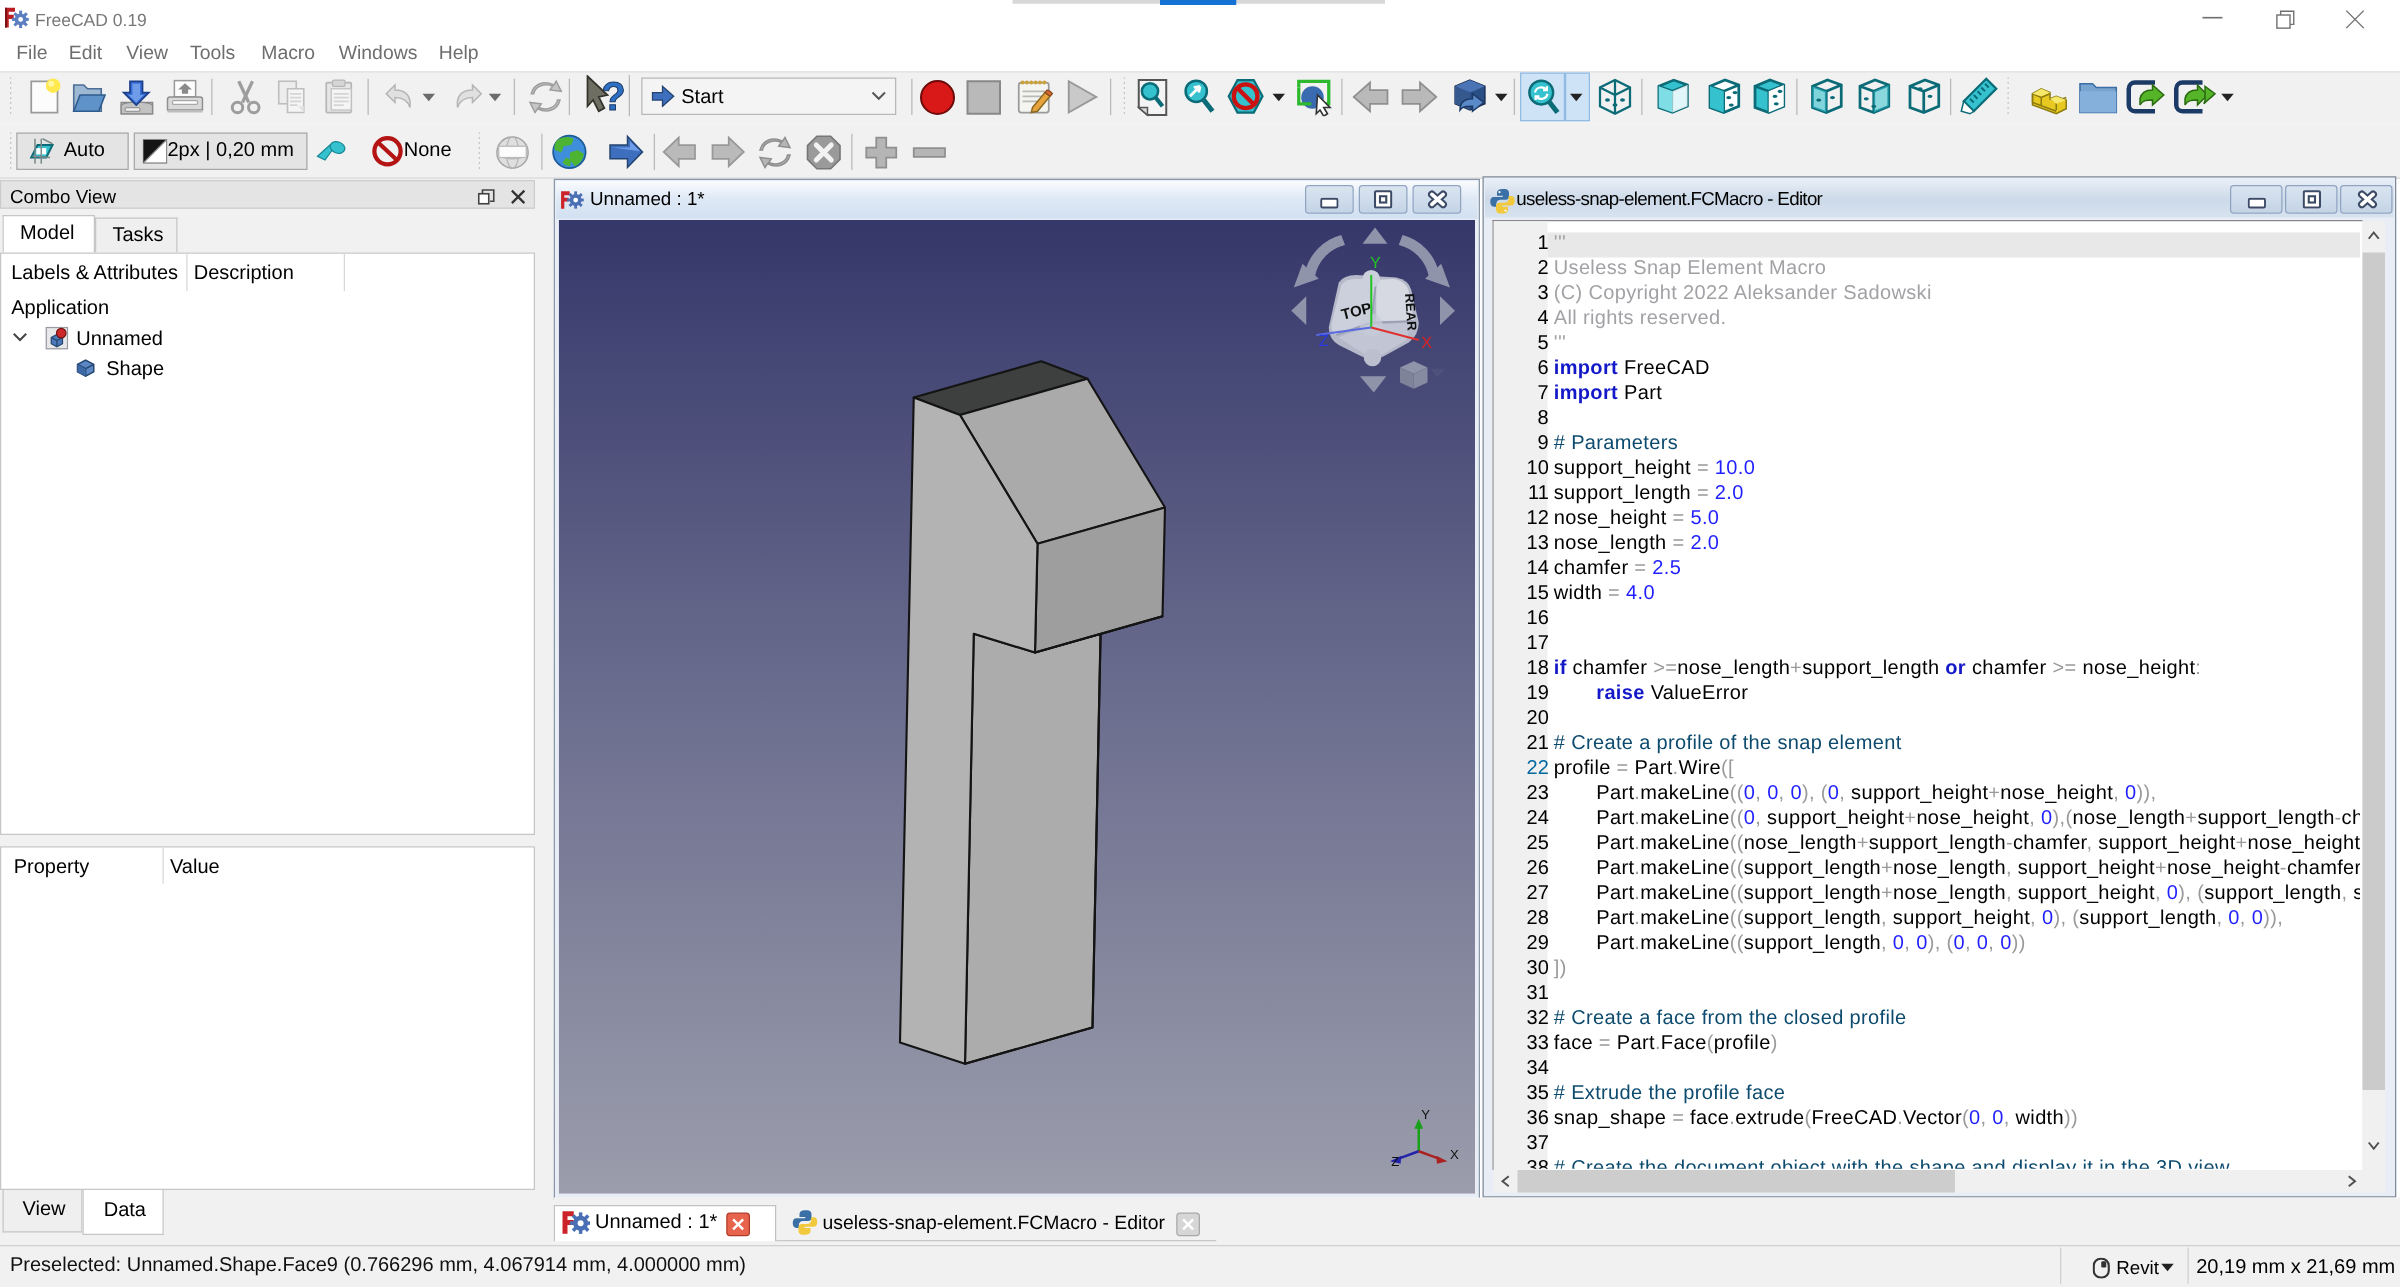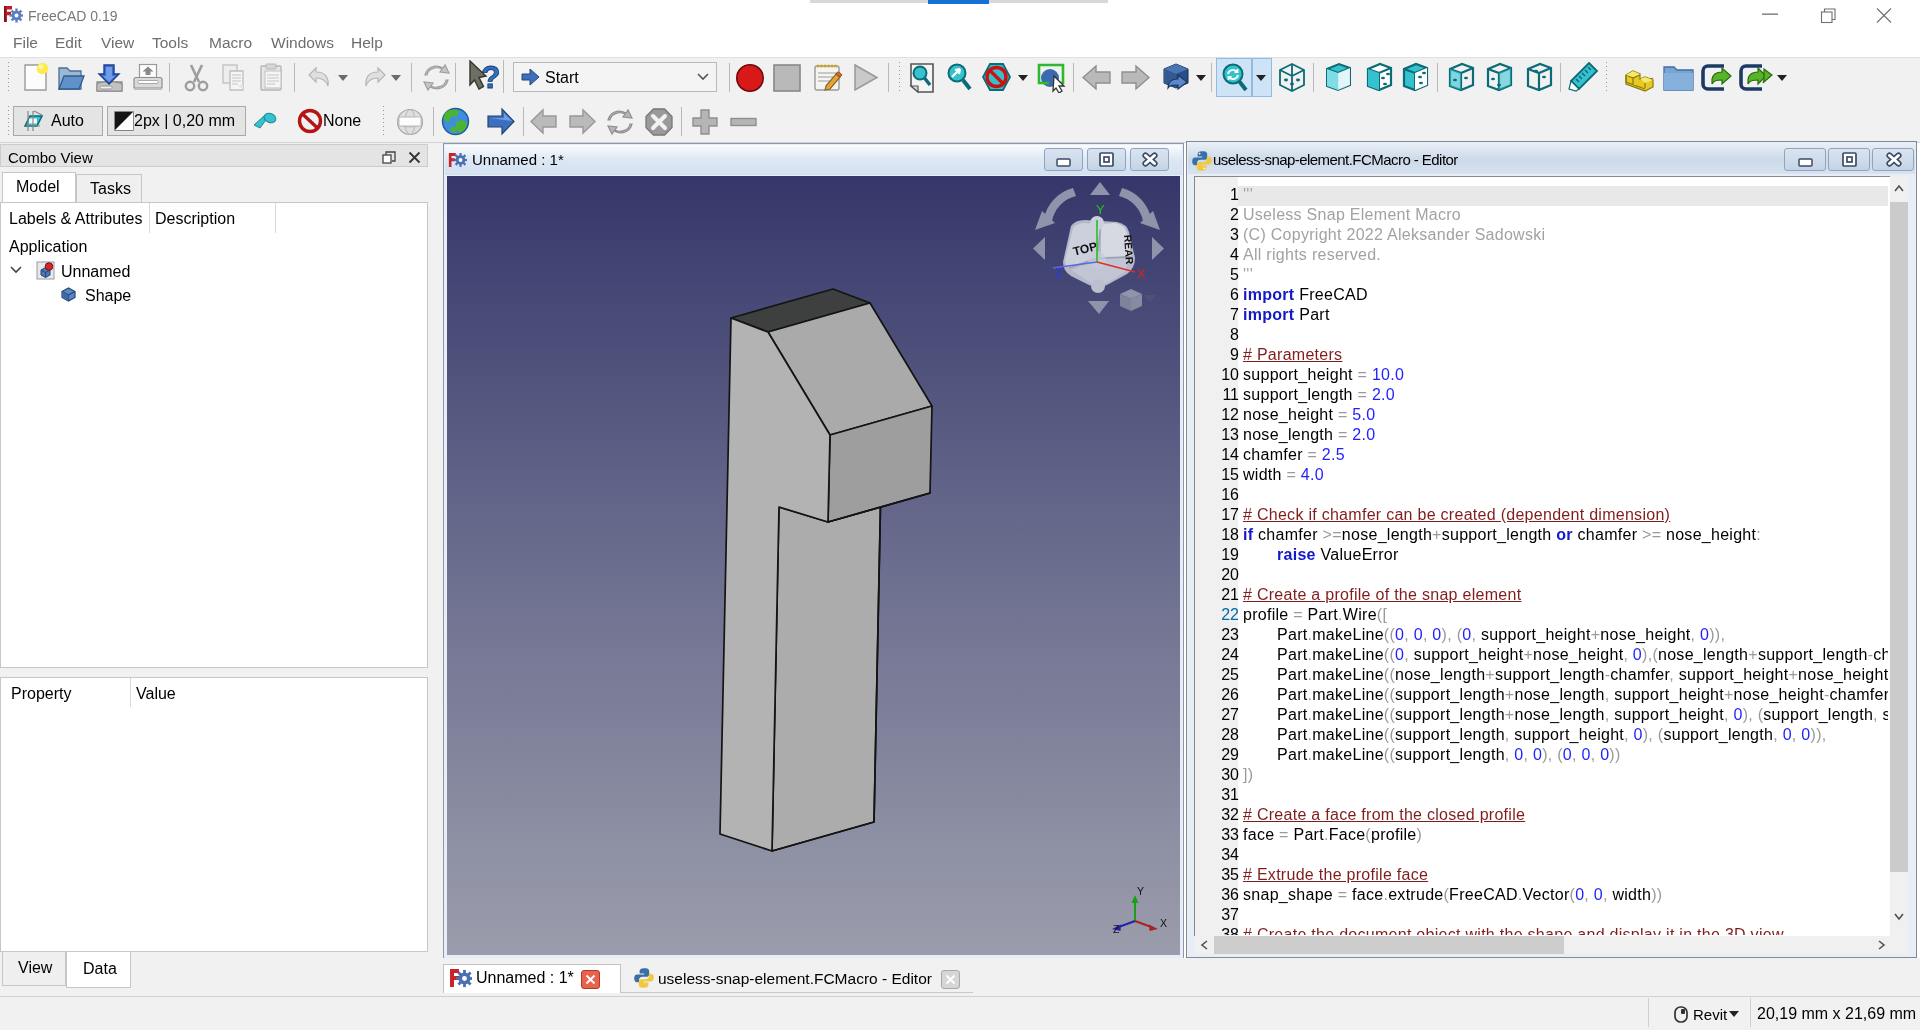--- a/index.html
+++ b/index.html
@@ -20,21 +20,21 @@
 .dd { position:absolute; width:0; height:0; border-left:5px solid transparent; border-right:5px solid transparent; border-top:6px solid #404040; }
 
 #combo-title { left:0; top:144px; width:428px; height:23px; background:#e4e4e4; border:1px solid #cccccc; }
 #panel-bg { left:0; top:143px; width:443px; height:853px; background:#f1f1f1; }
 
 #statusbar { left:0; top:996px; width:1920px; height:34px; background:#f1f1f1; border-top:1px solid #d0d0d0; font-size:16px; color:#111; }
 
 .kw { color:#1318c8; font-weight:bold; }
 .num { color:#1f1fff; }
 .op { color:#9a9a9a; }
-.cm { color:#7f1d1d;text-decoration:underline; }
+.cm { color:#0c4a6e; }
 .gr { color:#a2a2a6; }
 .ln { position:absolute; height:20px; white-space:pre; }
 </style>
 </head>
 <body>
 <div id="root">
 
 <div class="abs" style="left:810px;top:0;width:298px;height:3px;background:#d8d8d8;z-index:9"></div>
 <div class="abs" style="left:928px;top:0;width:61px;height:4px;background:#1372d3;z-index:9"></div>
 
@@ -502,20 +502,21 @@
 <div class="abs" style="left:11px;top:685px;font-size:16px;color:#000">Property</div>
 <div class="abs" style="left:136px;top:685px;font-size:16px;color:#000">Value</div>
 <div class="abs" style="left:130px;top:678px;width:1px;height:29px;background:#d8d8d8"></div>
 
 <div class="abs" style="left:2px;top:952px;width:64px;height:34px;background:#efefef;border:1px solid #c6c6c6;border-top:none"></div>
 <div class="abs" style="left:66px;top:952px;width:65px;height:36px;background:#fff;border:1px solid #c6c6c6;border-top:none"></div>
 <div class="abs" style="left:18px;top:959px;font-size:16px;color:#000">View</div>
 <div class="abs" style="left:83px;top:960px;font-size:16px;color:#000">Data</div>
 
 <div class="abs" id="statusbar"></div>
+<div class="abs" style="left:8px;top:1004px;font-size:16px;color:#111">Preselected: Unnamed.Shape.Face9 (0.766296 mm, 4.067914 mm, 4.000000 mm)</div>
 <div class="abs" style="left:1648px;top:998px;width:1px;height:29px;background:#d0d0d0"></div>
 <svg class="abs" style="left:1674px;top:1006px" width="14" height="17" viewBox="0 0 14 17">
  <rect x="1" y="1" width="12" height="15" rx="5.5" fill="none" stroke="#333" stroke-width="1.7"></rect>
  <rect x="7" y="3" width="4" height="5" rx="1" fill="#333"></rect>
 </svg>
 <div class="abs" style="left:1693px;top:1006px;font-size:15px;color:#000">Revit</div>
 <div class="dd" style="left:1729px;top:1011px;border-top-color:#222"></div>
 <div class="abs" style="left:1750px;top:998px;width:1px;height:29px;background:#d0d0d0"></div>
 <div class="abs" style="left:1757px;top:1005px;font-size:16px;color:#000">20,19 mm x 21,69 mm</div>
 
@@ -692,21 +693,20 @@
 <div class="ln" style="letter-spacing:0.28px;left:49px;top:230px;font-size:16px;color:#000">nose_height <span class="op">=</span> <span class="num">5.0</span></div>
 <div class="ln" style="left:0;top:250px;width:45px;text-align:right;font-size:16px;color:#000000">13</div>
 <div class="ln" style="letter-spacing:0.28px;left:49px;top:250px;font-size:16px;color:#000">nose_length <span class="op">=</span> <span class="num">2.0</span></div>
 <div class="ln" style="left:0;top:270px;width:45px;text-align:right;font-size:16px;color:#000">14</div>
 <div class="ln" style="letter-spacing:0.28px;left:49px;top:270px;font-size:16px;color:#000">chamfer <span class="op">=</span> <span class="num">2.5</span></div>
 <div class="ln" style="left:0;top:290px;width:45px;text-align:right;font-size:16px;color:#000">15</div>
 <div class="ln" style="letter-spacing:0.28px;left:49px;top:290px;font-size:16px;color:#000">width <span class="op">=</span> <span class="num">4.0</span></div>
 <div class="ln" style="left:0;top:310px;width:45px;text-align:right;font-size:16px;color:#000">16</div>
 <div class="ln" style="letter-spacing:0.28px;left:49px;top:310px;font-size:16px;color:#000"></div>
 <div class="ln" style="left:0;top:330px;width:45px;text-align:right;font-size:16px;color:#000">17</div>
-<div class="ln" style="letter-spacing:0.28px;left:49px;top:330px;font-size:16px;color:#000"><span class="cm"># Check if chamfer can be created (dependent dimension)</span></div>
 <div class="ln" style="left:0;top:350px;width:45px;text-align:right;font-size:16px;color:#000">18</div>
 <div class="ln" style="letter-spacing:0.28px;left:49px;top:350px;font-size:16px;color:#000"><span class="kw">if</span> chamfer <span class="op">&gt;=</span>nose_length<span class="op">+</span>support_length <span class="kw">or</span> chamfer <span class="op">&gt;=</span> nose_height<span class="op">:</span></div>
 <div class="ln" style="left:0;top:370px;width:45px;text-align:right;font-size:16px;color:#000">19</div>
 <div class="ln" style="letter-spacing:0.28px;left:49px;top:370px;font-size:16px;color:#000"><span style="display:inline-block;width:34px"></span><span class="kw">raise</span> ValueError</div>
 <div class="ln" style="left:0;top:390px;width:45px;text-align:right;font-size:16px;color:#000">20</div>
 <div class="ln" style="letter-spacing:0.28px;left:49px;top:390px;font-size:16px;color:#000"></div>
 <div class="ln" style="left:0;top:410px;width:45px;text-align:right;font-size:16px;color:#000">21</div>
 <div class="ln" style="letter-spacing:0.28px;left:49px;top:410px;font-size:16px;color:#000"><span class="cm"># Create a profile of the snap element</span></div>
 <div class="ln" style="left:0;top:430px;width:45px;text-align:right;font-size:16px;color:#0369a1">22</div>
 <div class="ln" style="letter-spacing:0.28px;left:49px;top:430px;font-size:16px;color:#000">profile <span class="op">=</span> Part<span class="op">.</span>Wire<span class="op">(</span><span class="op">[</span></div>

